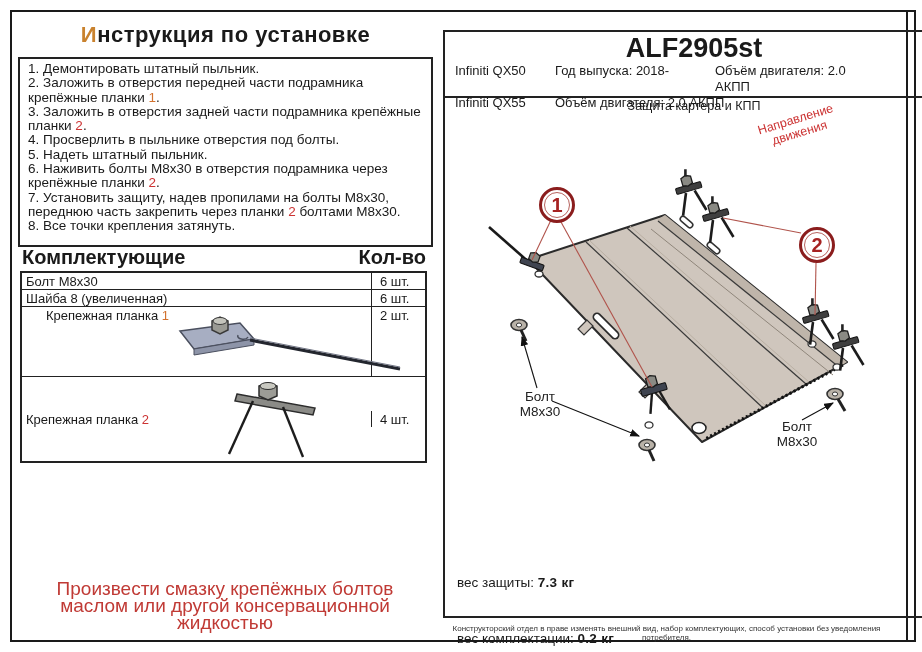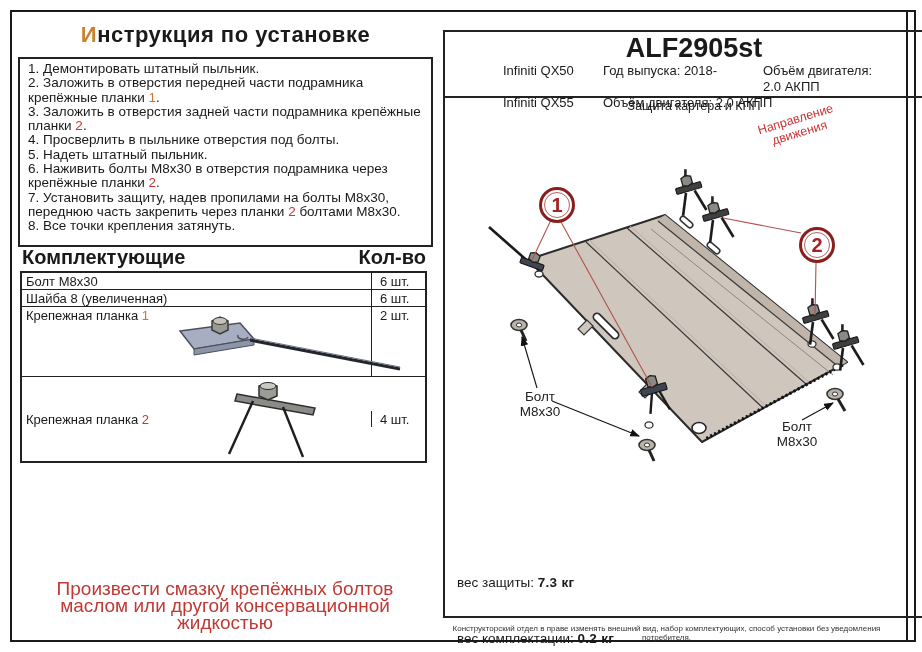--- a/index.html
+++ b/index.html
@@ -18,31 +18,31 @@
   .ref { font-weight:normal; }
   .ref-1 { color:#d2722f; }
   .ref-2 { color:#cc3333; }
 
   .comp-header { position:absolute; left:22px; top:246px; width:404px; display:flex; justify-content:space-between; font-size:20px; font-weight:bold; }
   .comp-table { position:absolute; left:20px; top:271px; width:407px; border:2px solid #222; }
   .comp-row { display:flex; border-bottom:1.5px solid #222; position:relative; }
   .comp-row:last-child { border-bottom:none;align-items:center; }
   .comp-name { flex:1; font-size:13px; padding:1px 4px 0 4px; }
   .comp-qty { width:54px; border-left:1.5px solid #222; font-size:13px; padding:1px 0 0 8px; }
-  .h-s { height:17px; } .h-m { height:70px; } .h-l { height:84px; }
+  .h-s { height:17px; } .h-m { height:70px;padding-left:20px; } .h-l { height:84px; }
   .row-art { position:absolute; pointer-events:none; }
 
   .warning { position:absolute; left:20px; top:580px; width:410px; text-align:center; font-size:19px; line-height:17px; color:#c03a35; }
 
   
   .panel { position:absolute; left:443px; top:30px; width:502px; height:588px; border:2px solid #222; }
   .panel-title { position:absolute; left:0; top:1px; width:100%; text-align:center; font-size:27px; font-weight:bold; }
   .vehicle-rows { position:absolute; left:10px; top:31px; width:425px; }
   .vehicle-row { display:flex; font-size:13px; line-height:16px; }
-  .v-model { width:100px;margin-left:48px; } .v-years { width:160px; } .v-engine { flex:1; }
+  .v-model { width:100px; } .v-years { width:160px; } .v-engine { flex:1; }
   .header-sep { position:absolute; left:0; top:64px; width:100%; border-top:2px solid #222; }
   .panel-subtitle { position:absolute; left:0; top:67px; width:100%; text-align:center; font-size:12.5px; }
   .direction-note { position:absolute; left:295px; top:80px; width:115px; text-align:center; font-size:12.5px; line-height:14px; color:#cc3333; transform:rotate(-17deg); }
   .drawing { position:absolute; left:0; top:85px; }
   .specs { position:absolute; left:12px; top:505px; font-size:13.5px; line-height:18.5px; white-space:pre-wrap; }
   .spec-val-bold { font-weight:bold; letter-spacing:.3px; }
   .disclaimer { position:absolute; left:443px; top:624px; width:447px; text-align:center; font-size:8px; color:#333; }
 </style>
 </head>
 <body>

